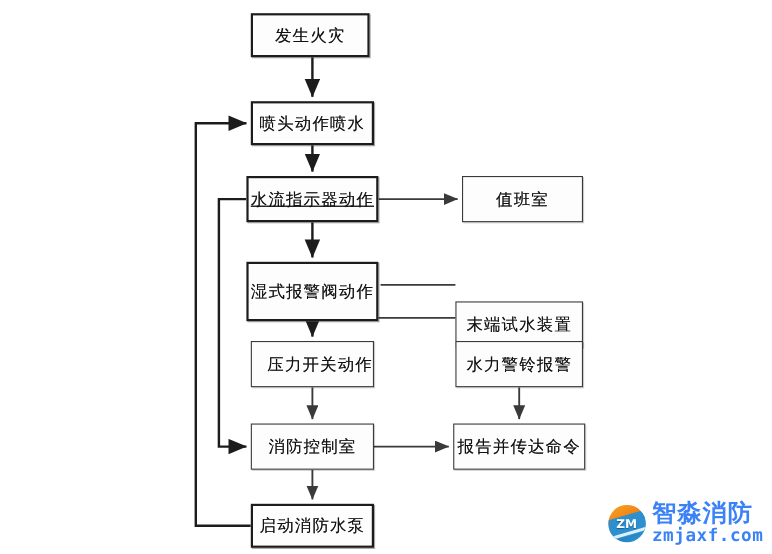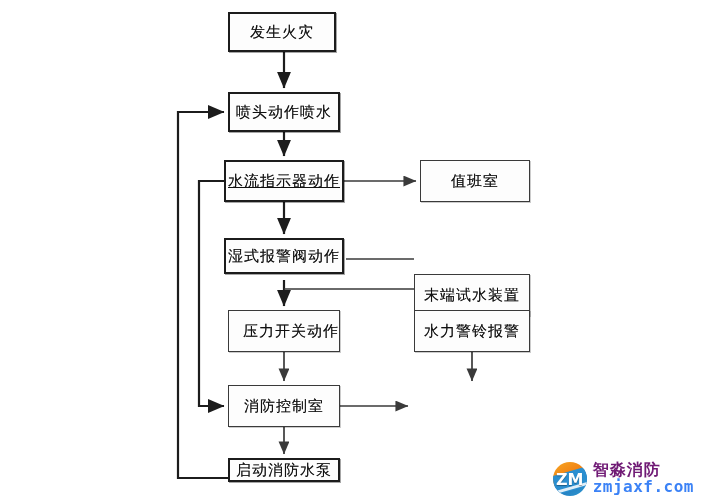--- a/index.html
+++ b/index.html
@@ -72,27 +72,27 @@
   }
   #wm-mark .wm-swoosh2{
     position:absolute;left:-10%;bottom:18%;width:120%;height:10%;
     background:#ffffff;
     transform:skewY(-16deg);
     opacity:.85;
   }
   #wm-mark .wm-txt{
     position:absolute;inset:0;
     display:flex;align-items:center;justify-content:center;
-    color:#fff;font-size:16px;font-weight:bold;
+    color:#fff;font-size:11px;font-weight:bold;
     font-family:"DejaVu Sans","Liberation Sans",sans-serif;
     text-shadow:0 1px 1px rgba(0,0,0,.35);
   }
   #wm-text{line-height:1.05;}
   #wm-cn{
-    font-size:16px;font-weight:bold;color:#701a75;
+    font-size:22px;font-weight:bold;color:#3b82f6;
     letter-spacing:1px;
     font-family:"DejaVu Sans","Liberation Sans",sans-serif;
   }
   #wm-url{
     font-size:16px;font-weight:bold;color:#3b82f6;
     letter-spacing:0.5px;
     font-family:"DejaVu Sans Mono","Liberation Mono",monospace;
   }
 </style>
 </head>
@@ -155,42 +155,45 @@
   </div>
 
   <div class="node" style="left:224px;top:160px;width:120px;height:42px;text-decoration:underline;">
     <span class="node-label">水流指示器动作</span>
   </div>
 
   <div class="node thin" style="left:420px;top:160px;width:110px;height:42px;">
     <span class="node-label">值班室</span>
   </div>
 
-  <div class="node" style="left:224px;top:238px;width:120px;height:36px;">
+  <div class="node" style="left:224px;top:238px;width:120px;height:54px;">
     <span class="node-label">湿式报警阀动作</span>
   </div>
 
   <div class="node thin" style="left:414px;top:238px;width:116px;height:42px;margin-top:36px;">
     <span class="node-label">末端试水装置</span>
   </div>
 
   <div class="node thin" style="left:228px;top:310px;width:112px;height:42px;justify-content:flex-end;">
     <span class="node-label">压力开关动作</span>
   </div>
 
   <div class="node thin" style="left:414px;top:310px;width:116px;height:42px;justify-content:center;">
     <span class="node-label">水力警铃报警</span>
   </div>
 
   <div class="node thin" style="left:228px;top:385px;width:112px;height:42px;">
     <span class="node-label">消防控制室</span>
   </div>
 
-
-  <div class="node" style="left:228px;top:458px;width:112px;height:24px;justify-content:center;">
+  <div class="node thin" style="left:412px;top:385px;width:120px;height:42px;">
+    <span class="node-label">报告并传达命令</span>
+  </div>
+
+  <div class="node" style="left:228px;top:458px;width:112px;height:40px;justify-content:center;">
     <span class="node-label">启动消防水泵</span>
   </div>
 
   <div id="watermark">
     <div id="wm-mark">
       <div class="wm-swoosh"></div>
       <div class="wm-swoosh2"></div>
       <div class="wm-txt">ZM</div>
     </div>
     <div id="wm-text">

